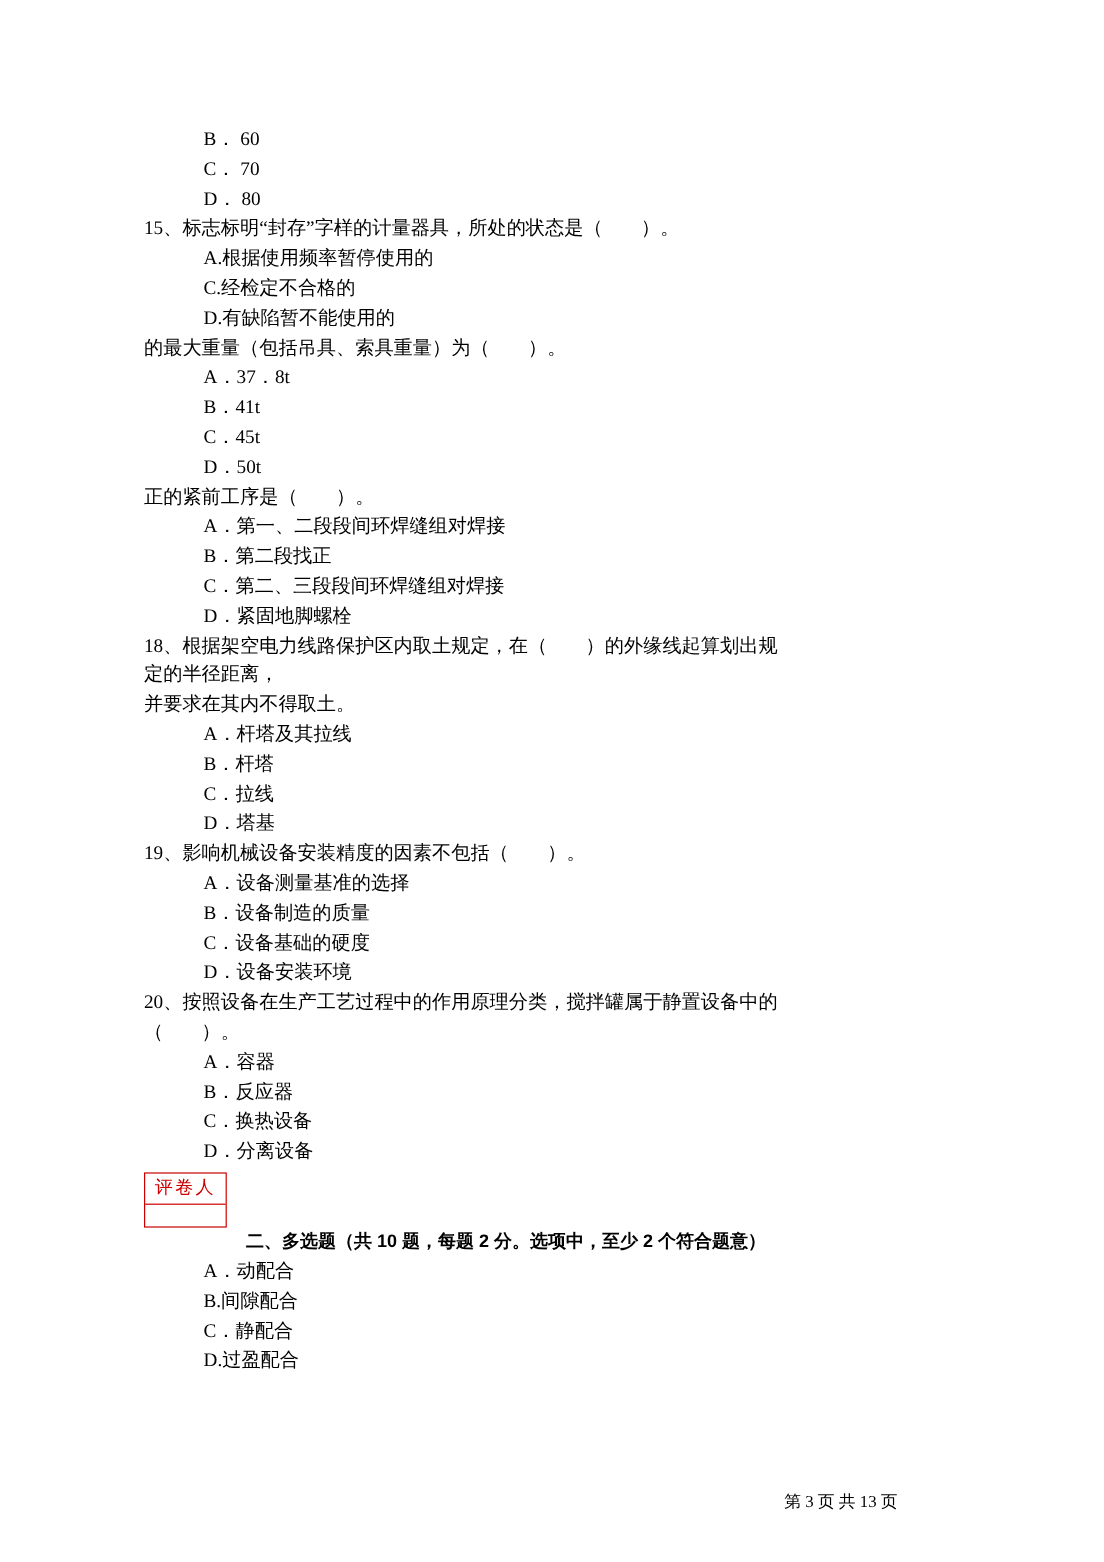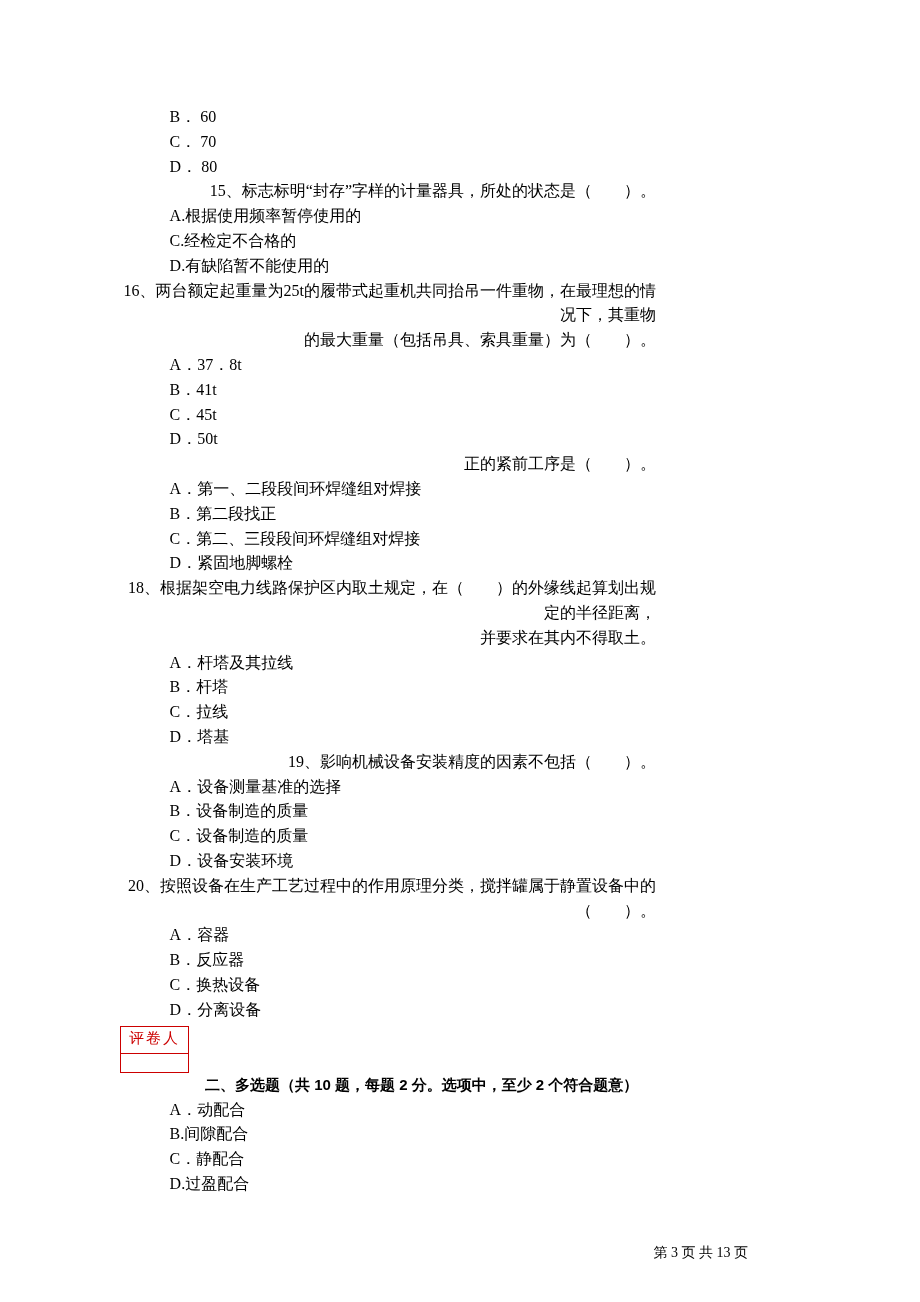--- a/index.html
+++ b/index.html
@@ -16,27 +16,26 @@
     box-sizing: border-box;
     padding: 105px 92px 40px 120px;
     position: relative;
   }
   .opt-indent {
     padding-left: 3.1em;
     text-indent: 0;
   }
   .q-stem {
     text-indent: 0;
-    text-align: right;
   }
   .grader-box {
     border: 1px solid #c00;
     color: #c00;
     display: inline-block;
-    font-family: Liberation Mono, monospace;
+    font-family: Liberation Serif, serif;
     margin-top: 4px;
     margin-bottom: 2px;
   }
   .grader-box .top {
     border-bottom: 1px solid #c00;
     padding: 1px 8px;
     text-align: center;
     letter-spacing: 2px;
     font-size: 15px;
   }
@@ -71,41 +70,40 @@
       <div class="opt-indent">B． 60</div>
       <div class="opt-indent">C． 70</div>
       <div class="opt-indent">D． 80</div>
     </div>
 
   <div id="questions">
       <div class="q-stem">15、标志标明“封存”字样的计量器具，所处的状态是（　　）。</div>
       <div class="opt-indent">A.根据使用频率暂停使用的</div>
       <div class="opt-indent">C.经检定不合格的</div>
       <div class="opt-indent">D.有缺陷暂不能使用的</div>
-      <div class="q-stem">16、两台额定起重量为25t的履带式起重机共同抬吊一件重物，在最理想的情况下，其重物</div>
       <div class="q-stem">的最大重量（包括吊具、索具重量）为（　　）。</div>
       <div class="opt-indent">A．37．8t</div>
       <div class="opt-indent">B．41t</div>
       <div class="opt-indent">C．45t</div>
       <div class="opt-indent">D．50t</div>
       <div class="q-stem">正的紧前工序是（　　）。</div>
       <div class="opt-indent">A．第一、二段段间环焊缝组对焊接</div>
       <div class="opt-indent">B．第二段找正</div>
       <div class="opt-indent">C．第二、三段段间环焊缝组对焊接</div>
       <div class="opt-indent">D．紧固地脚螺栓</div>
       <div class="q-stem">18、根据架空电力线路保护区内取土规定，在（　　）的外缘线起算划出规定的半径距离，</div>
       <div class="q-stem">并要求在其内不得取土。</div>
       <div class="opt-indent">A．杆塔及其拉线</div>
       <div class="opt-indent">B．杆塔</div>
       <div class="opt-indent">C．拉线</div>
       <div class="opt-indent">D．塔基</div>
       <div class="q-stem">19、影响机械设备安装精度的因素不包括（　　）。</div>
       <div class="opt-indent">A．设备测量基准的选择</div>
       <div class="opt-indent">B．设备制造的质量</div>
-      <div class="opt-indent">C．设备制造的质量</div>
+      <div class="opt-indent">C．设备基础的硬度</div>
       <div class="opt-indent">D．设备安装环境</div>
       <div class="q-stem">20、按照设备在生产工艺过程中的作用原理分类，搅拌罐属于静置设备中的（　　）。</div>
       <div class="opt-indent">A．容器</div>
       <div class="opt-indent">B．反应器</div>
       <div class="opt-indent">C．换热设备</div>
       <div class="opt-indent">D．分离设备</div>
     </div>
 
   <div>
     <div class="grader-box">

